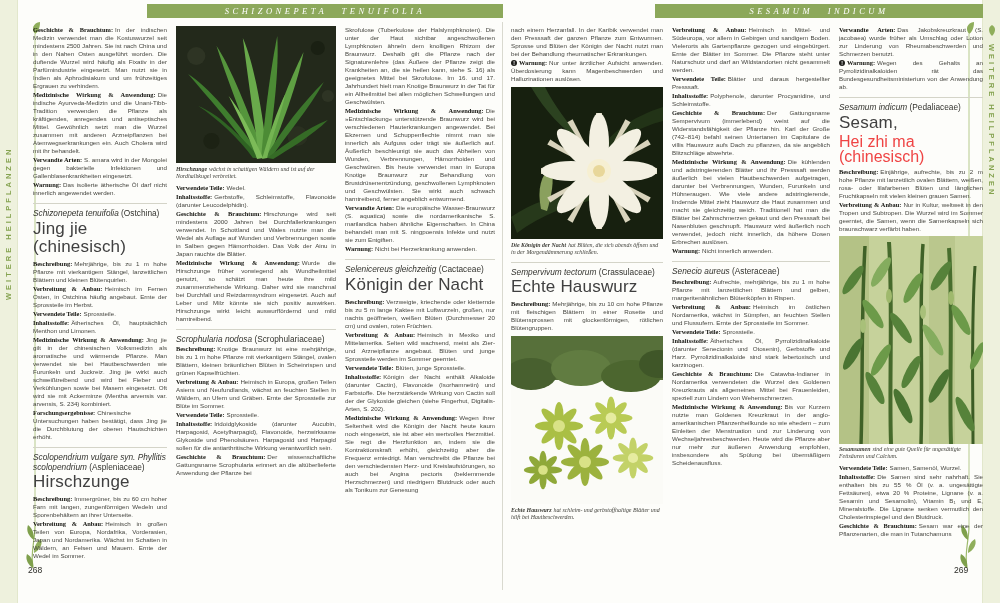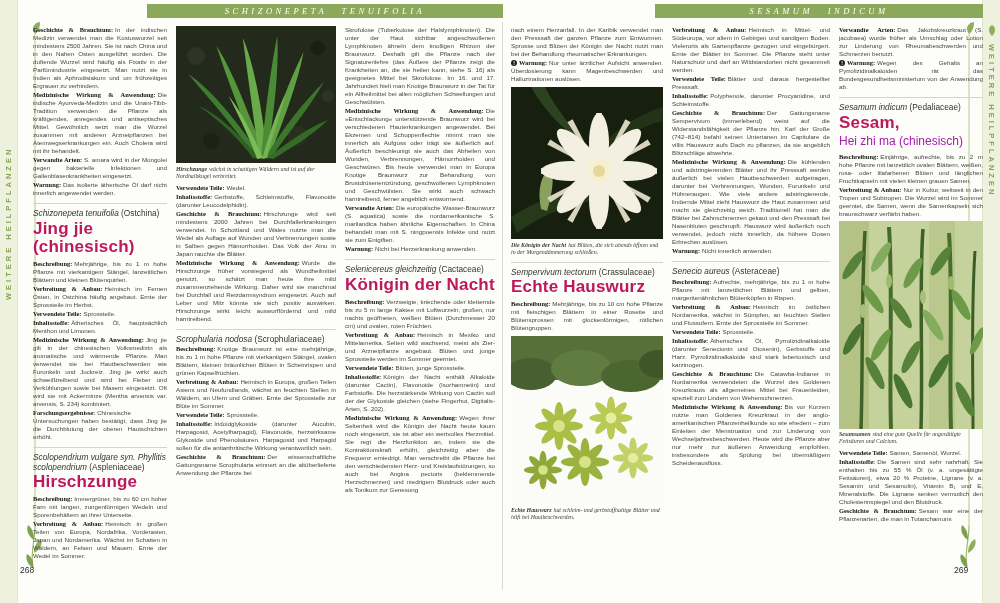--- a/index.html
+++ b/index.html
@@ -22,29 +22,29 @@
   .page.pg-left{left:33px;width:462px;}
   .page.pg-right{left:511px;width:472px;}
   .col{overflow:hidden;height:560px;}
   .sec{font-size:6.2px;line-height:8px;text-align:justify;margin:0 0 1px 0;color:#45453f;}
   .slabel{font-family:"Liberation Serif",serif;font-weight:bold;color:#14140f;margin-right:2px;font-size:6.4px;}
   .wicon{display:inline-block;width:6px;height:6px;border-radius:3px;background:#1d1d1a;color:#fff;
          font-size:5px;line-height:6px;text-align:center;font-weight:bold;margin-right:2px;}
   .rule{border:none;border-top:1px solid #d4d4c8;margin:6px 0 5px;}
   .binomial{font-size:8.3px;line-height:9.5px;color:#34342f;margin:1px 0 1px;font-style:italic;}
   .binomial .family{font-style:normal;}
-  .title{font-size:17px;line-height:18.5px;font-weight:bold;color:#be185d;margin:1px 0 3.5px;letter-spacing:0.2px;}
-  .subtitle{font-size:12px;line-height:15px;color:#a21caf;margin:-2px 0 4px;}
+  .title{font-size:17px;line-height:18.5px;font-weight:normal;color:#404040;margin:1px 0 3.5px;letter-spacing:0.2px;}
+  .subtitle{font-size:16px;line-height:15px;color:#ef4444;margin:-2px 0 4px;}
   .photo-block{margin:0 0 4px;}
   .photo-block svg{display:block;}
   .caption{font-size:5.9px;line-height:7.2px;font-family:"Liberation Serif",serif;font-style:italic;
            color:#3d3d37;margin:2.5px 0 2px;text-align:left;}
   .cap-lead{font-weight:bold;margin-right:2px;}
   .pagenum{position:absolute;font-size:8.5px;color:#2b2b27;}
-  .pagenum.pn-left{left:20px;top:565px;}
+  .pagenum.pn-left{left:28px;top:565px;}
   .pagenum.pn-right{left:954px;top:565px;}
   .vine{position:absolute;top:20px;}
   .vine.vn-left{left:24px;}
   .vine.vn-right{left:958px;}
   .sbleaf{position:absolute;left:987px;top:24px;}
 </style>
 </head>
 <body>
 
 <div class="sidebar sb-left"></div>

